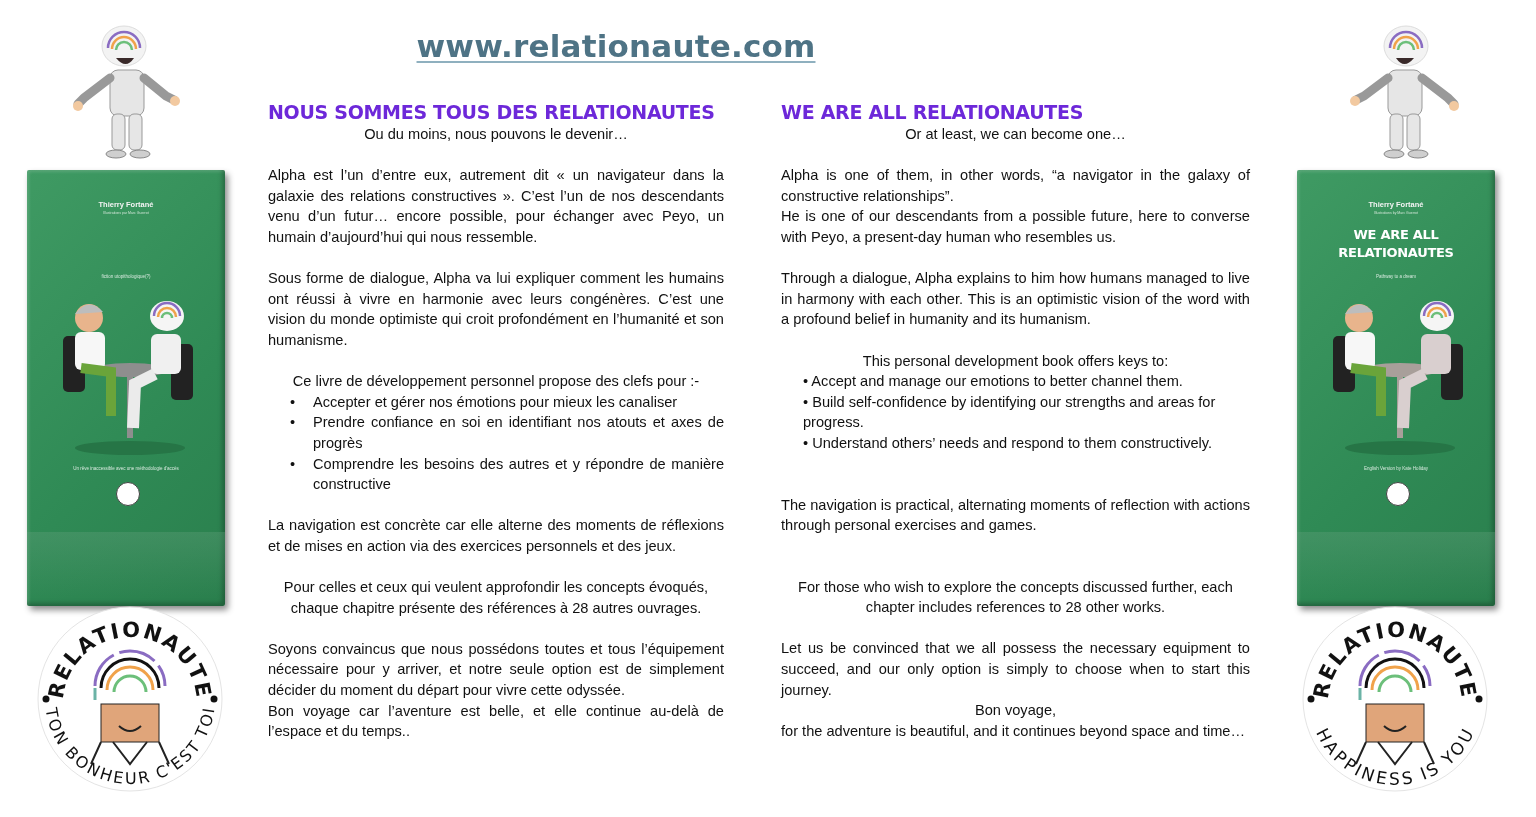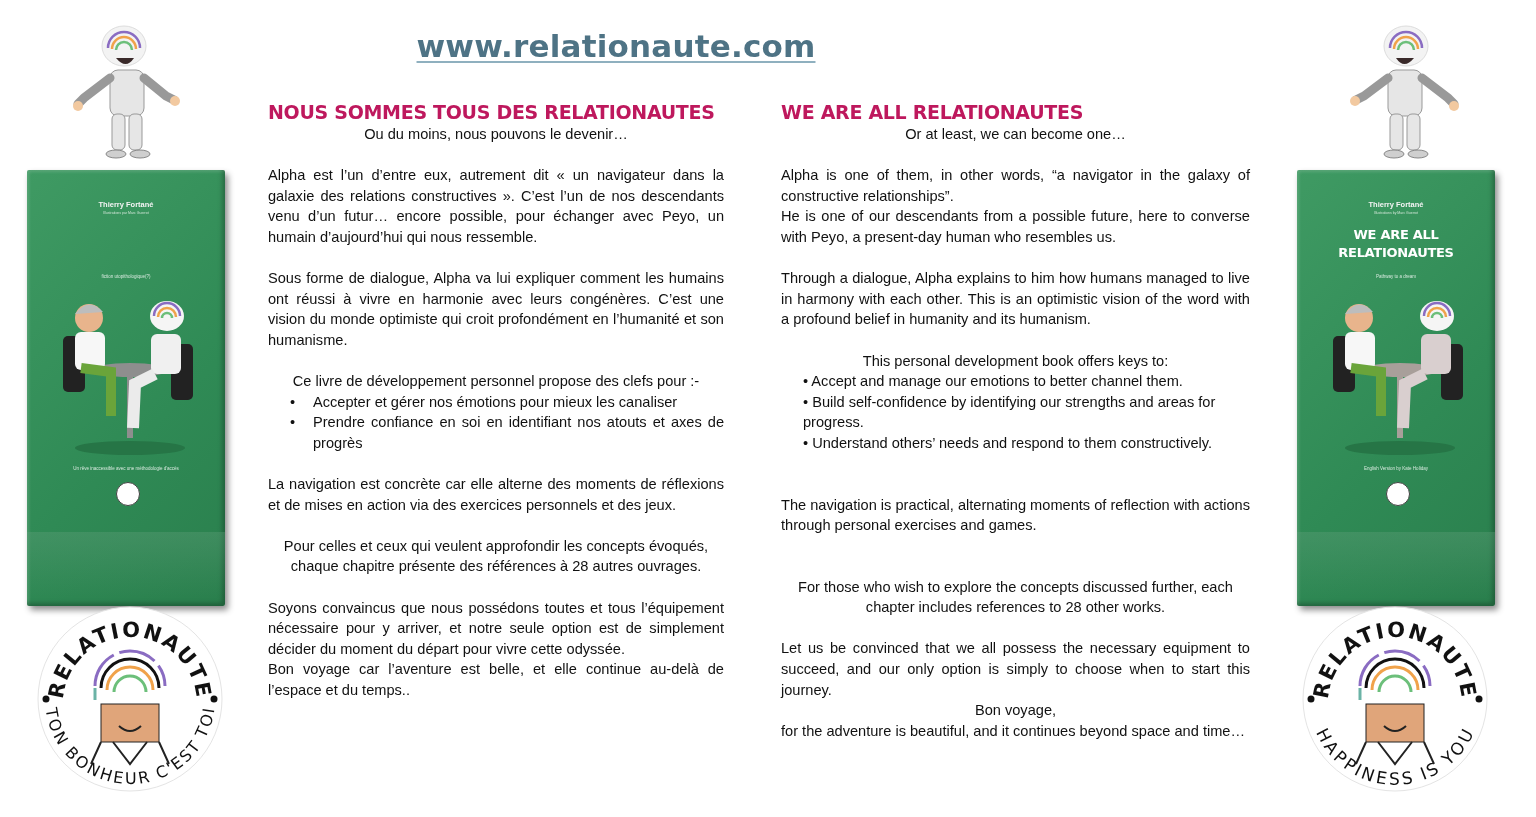--- a/index.html
+++ b/index.html
@@ -11,21 +11,21 @@
     font-family: "DejaVu Sans", sans-serif; font-weight: bold; font-size: 31px;
     color: #4e7385; text-decoration: underline; text-decoration-thickness: 2px;
     text-underline-offset: 4px; text-decoration-color: #8fb0bf; letter-spacing: 0.2px;
   }
 
   .column { position: absolute; top: 100px; width: 456px; font-size: 14.6px; line-height: 20.6px; }
   .col-fr { left: 268px; }
   .col-en { left: 781px; width: 469px; }
   .column h2 {
     font-family: "DejaVu Sans", sans-serif; font-weight: bold; font-size: 19px;
-    line-height: 24px; letter-spacing: -0.3px; color: #be185d; margin-bottom: 0;
+    line-height: 24px; letter-spacing: -0.3px; color: #6d28d9; margin-bottom: 0;
   }
   .column p { text-align: justify; }
   .column p.left { text-align: center; }
   .gap { height: 20.6px; }
   .gap-lg { height: 41px; }
 
   ul.fr-bullets { list-style: none; margin-left: 22px; }
   ul.fr-bullets li { position: relative; padding-left: 23px; text-align: justify; }
   ul.fr-bullets li::before { content: "•"; position: absolute; left: 0; top: 0; }
 
@@ -209,20 +209,21 @@
   <p class="left">Ou du moins, nous pouvons le devenir…</p>
   <div class="gap"></div>
   <p>Alpha est l’un d’entre eux, autrement dit « un navigateur dans la galaxie des relations constructives ». C’est l’un de nos descendants venu d’un futur… encore possible, pour échanger avec Peyo, un humain d’aujourd’hui qui nous ressemble.</p>
   <div class="gap"></div>
   <p>Sous forme de dialogue, Alpha va lui expliquer comment les humains ont réussi à vivre en harmonie avec leurs congénères. C’est une vision du monde optimiste qui croit profondément en l’humanité et son humanisme.</p>
   <div class="gap"></div>
   <p class="left">Ce livre de développement personnel propose des clefs pour :-</p>
   <ul class="fr-bullets">
     <li>Accepter et gérer nos émotions pour mieux les canaliser</li>
     <li>Prendre confiance en soi en identifiant nos atouts et axes de progrès</li>
+    <li> Comprendre les besoins des autres et y répondre de manière constructive</li>
   </ul>
   <div class="gap"></div>
   <p>La navigation est concrète car elle alterne des moments de réflexions et de mises en action via des exercices personnels et des jeux.</p>
   <div class="gap"></div>
   <p class="left">Pour celles et ceux qui veulent approfondir les concepts évoqués, chaque chapitre présente des références à 28 autres ouvrages.</p>
   <div class="gap"></div>
   <p>Soyons convaincus que nous possédons toutes et tous l’équipement nécessaire pour y arriver, et notre seule option est de simplement décider du moment du départ pour vivre cette odyssée.</p>
   <p>Bon voyage car l’aventure est belle, et elle continue au-delà de l’espace et du temps..</p>
 </div>
 

